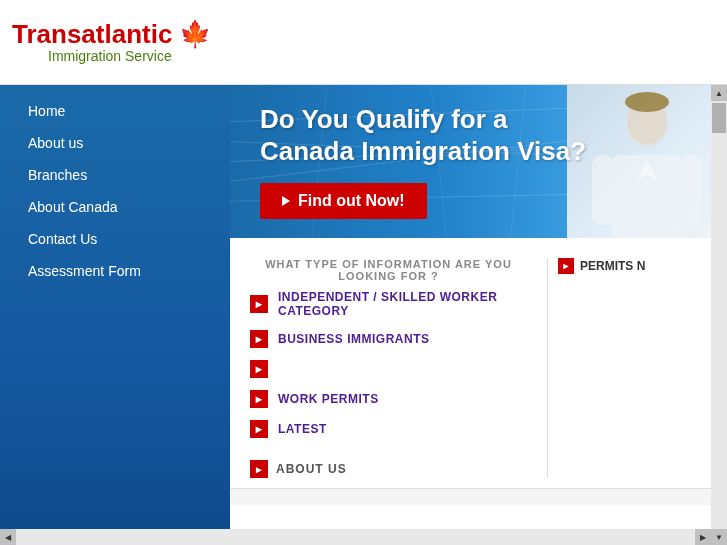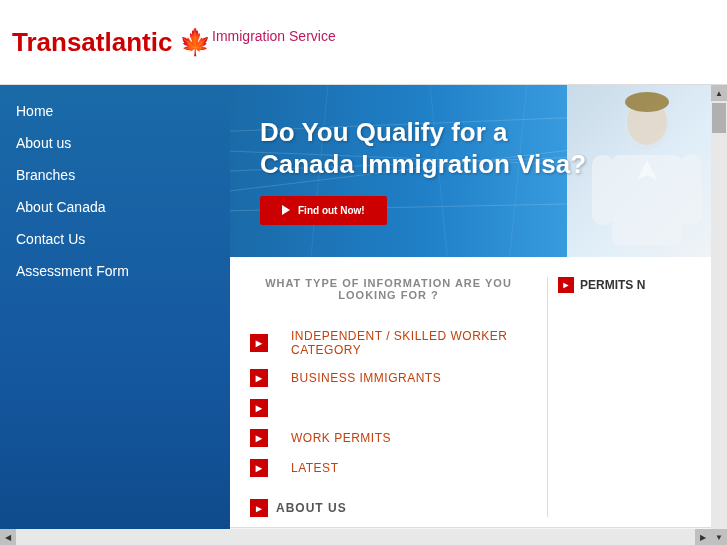--- a/index.html
+++ b/index.html
@@ -16,35 +16,36 @@
     #header {
       background: #fff;
       padding: 10px 12px 10px 12px;
       height: 85px;
       display: flex;
       align-items: center;
       border-bottom: 1px solid #ddd;
     }
     #logo-text {
       display: flex;
-      flex-direction: row;
+      flex-direction: column;
     }
     #logo-title {
       font-size: 26px;
       font-weight: bold;
       color: #cc0000;
       line-height: 1.1;
     }
     #logo-maple {
       color: #cc0000;
     }
     #logo-subtitle {
       font-size: 14px;
-      color: #be185d;
+      color: #4d7c0f;
       font-weight: normal;
+      margin-left: 36px;
     }
 
     
     #main-layout {
       display: flex;
       height: 460px;
     }
 
     
     #sidebar {
@@ -53,32 +54,33 @@
       background: #1a6aa8;
       background: linear-gradient(180deg, #1a6aa8 0%, #1558a0 60%, #0e4a8a 100%);
       padding: 10px 0;
     }
     .sidebar-item {
       padding: 8px 16px;
       color: #fff;
       font-size: 14px;
       cursor: pointer;
       display: block;
+      margin-left: 12px;
     }
 
     
     #content-area {
       flex: 1;
       overflow: hidden;
       position: relative;
     }
 
     #banner {
       background: linear-gradient(90deg, #1a6aa8 0%, #2080c8 40%, #3a9de0 70%, #6ab8f0 100%);
-      height: 172px;
+      height: 153px;
       position: relative;
       display: flex;
       align-items: center;
       overflow: hidden;
     }
 
     #banner-bg-lines {
       position: absolute;
       left: 0; top: 0;
       width: 100%; height: 100%;
@@ -96,21 +98,21 @@
       font-weight: bold;
       line-height: 1.2;
       text-shadow: 1px 1px 3px rgba(0,0,0,0.3);
       margin-bottom: 16px;
     }
     #find-out-btn {
       background: #cc0000;
       color: #fff;
       border: none;
       padding: 9px 22px;
-      font-size: 10px;
+      font-size: 16px;
       font-weight: bold;
       cursor: pointer;
       display: flex;
       align-items: center;
       gap: 8px;
       border-radius: 2px;
     }
     .btn-arrow {
       display: inline-block;
       width: 0;
@@ -147,21 +149,21 @@
     #info-main {
       flex: 1;
       padding: 0 20px;
     }
 
     #info-header {
       color: #888;
       font-size: 11px;
       text-align: center;
       letter-spacing: 1px;
-      margin-bottom: 28px;
+      margin-bottom: 8px;
       font-weight: bold;
     }
 
     .info-item {
       display: flex;
       align-items: center;
       margin-bottom: 12px;
       cursor: pointer;
     }
     .info-arrow {
@@ -173,25 +175,24 @@
       color: #fff;
       width: 18px;
       height: 18px;
       display: flex;
       align-items: center;
       justify-content: center;
       font-size: 11px;
       flex-shrink: 0;
     }
     .info-label {
-      color: #c2410c;
+      color: #4c1d95;
       font-size: 12px;
-      font-weight: normal;
+      font-weight: bold;
       letter-spacing: 0.5px;
-      margin-left: 13px;
     }
 
     #info-sidebar {
       width: 180px;
       padding: 0 10px;
       border-left: 1px solid #ddd;
     }
 
     #latest-header {
       display: flex;

